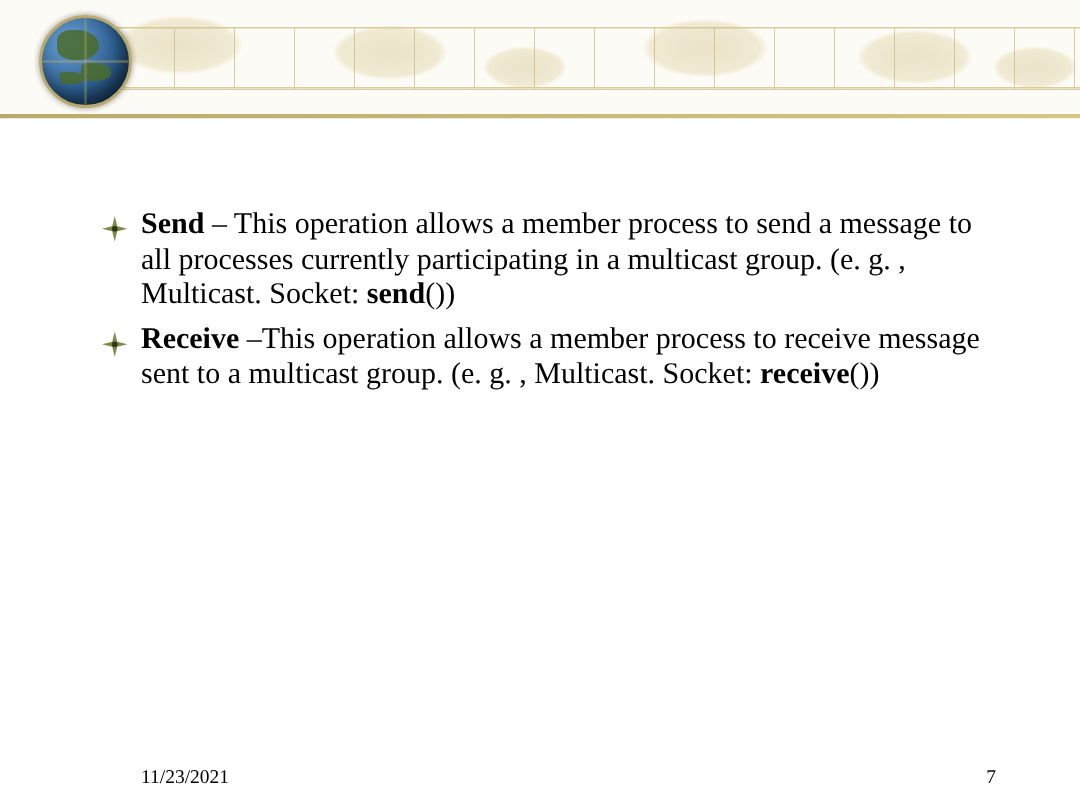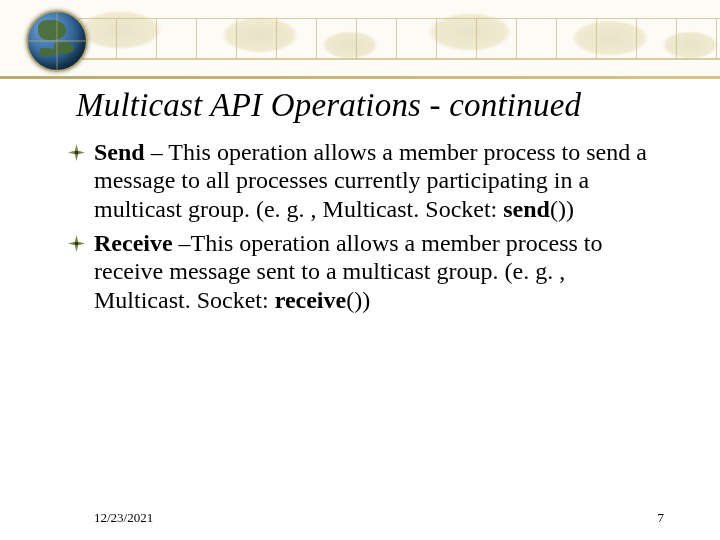--- a/index.html
+++ b/index.html
@@ -110,21 +110,21 @@
     font-size: 33px;
     letter-spacing: 0.2px;
   }
 
   
   .body {
     position: absolute;
     top: 138px;
     left: 94px;
     right: 64px;
-    font-size: 24px;
+    font-size: 20px;
     line-height: 1.18;
   }
   .item {
     position: relative;
     margin: 0 0 6px 0;
     padding-left: 0;
   }
   .bullet-icon {
     position: absolute;
     left: -26px;
@@ -160,21 +160,20 @@
 
 <div class="slide">
 
   <div class="banner">
     <div class="banner-maps"></div>
     <div class="banner-grid"></div>
     <div class="globe"></div>
     <div class="banner-sep"></div>
   </div>
 
-  <div class="title">Multicast API Operations - continued</div>
 
   <div class="body">
 
     <div class="item">
       <svg class="bullet-icon" viewBox="0 0 20 20">
         <polygon points="10,0 12,8 20,10 12,12 10,20 8,12 0,10 8,8" fill="#7d8a4c"></polygon>
         <circle cx="10" cy="10" r="2.2" fill="#2e3815"></circle>
       </svg>
       <span class="b">Send</span><span> – </span><span>This operation allows a member process to send a message to all processes currently participating in a multicast group. (e. g. , Multicast. Socket: </span><span class="b">send</span><span>())</span>
     </div>
@@ -183,17 +182,17 @@
       <svg class="bullet-icon" viewBox="0 0 20 20">
         <polygon points="10,0 12,8 20,10 12,12 10,20 8,12 0,10 8,8" fill="#7d8a4c"></polygon>
         <circle cx="10" cy="10" r="2.2" fill="#2e3815"></circle>
       </svg>
       <span class="b">Receive</span><span> –</span><span>This operation allows a member process to receive message sent to a multicast group. (e. g. , Multicast. Socket: </span><span class="b">receive</span><span>())</span>
     </div>
 
   </div>
 
   <div class="footer">
-    <span class="date">12/23/2021</span>
+    <span class="date">11/23/2021</span>
     <span class="page">7</span>
   </div>
 
 </div>
 
 </body></html>

